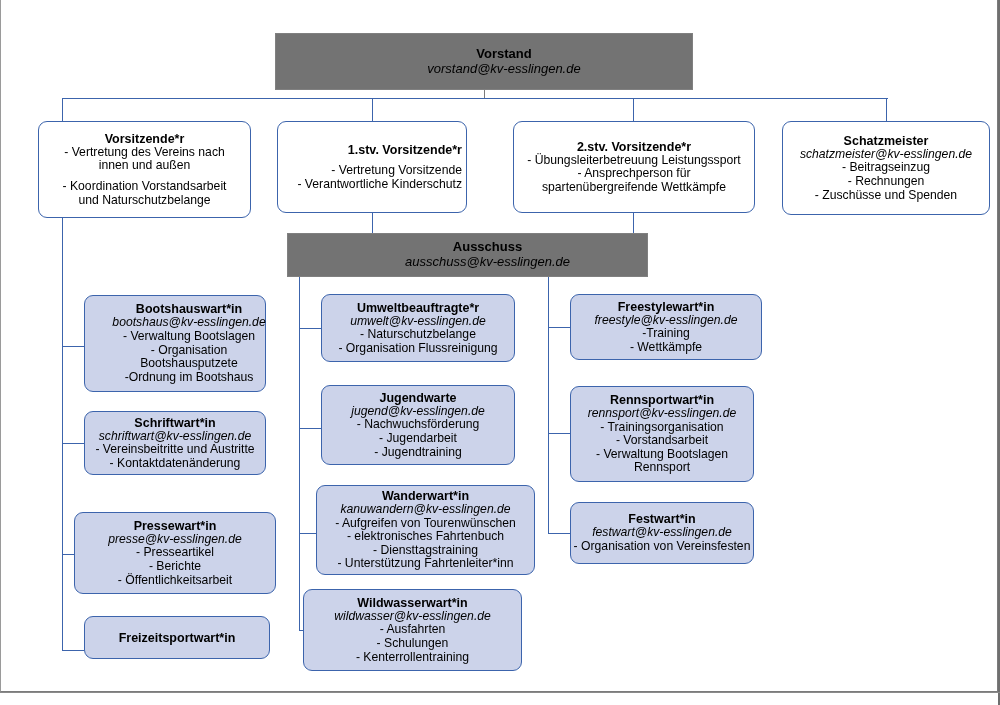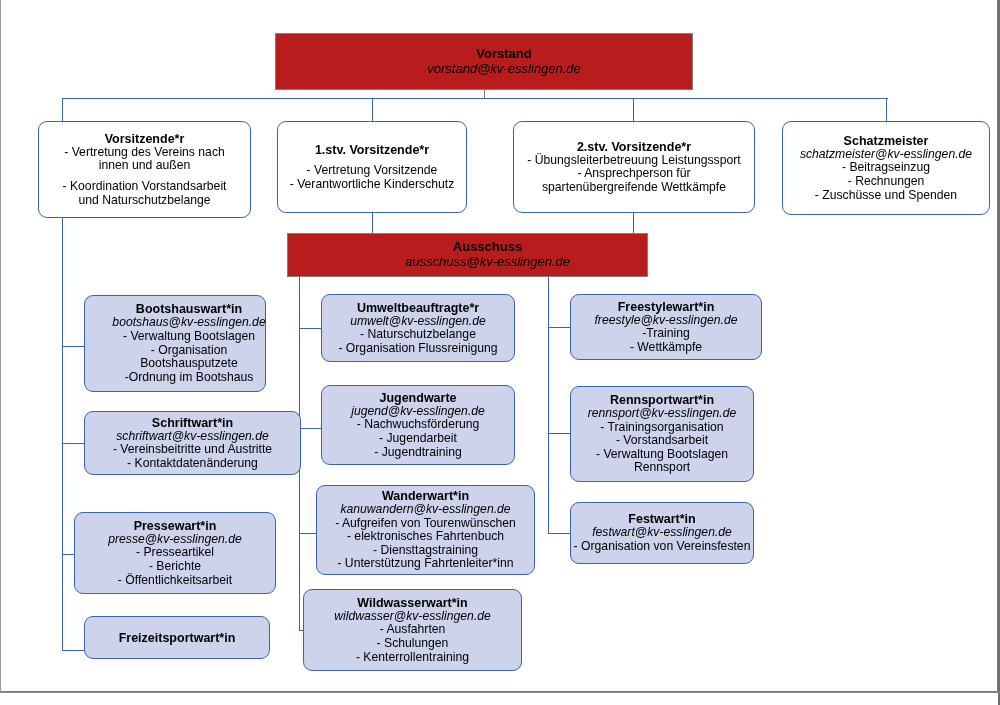--- a/index.html
+++ b/index.html
@@ -52,21 +52,21 @@
     text-align: center;
     color: #000000;
     line-height: 1.12;
     display: flex;
     flex-direction: column;
     justify-content: center;
     align-items: center;
     padding: 2px 4px;
   }
   .node.plain {
-    background: #b91c1c;
+    background: #737373;
     border: 1px solid #808080;
     padding-left: 44px;
   }
   .node.outline {
     background: #ffffff;
     border: 1.4px solid #3c64ac;
     border-radius: 9px;
   }
   .node.filled {
     background: #ccd3ea;
@@ -146,21 +146,21 @@
 
   <div class="node outline" style="left:38px; top:121px; width:213px; height:97px;border-radius:9px;">
     <div class="title">Vorsitzende*r</div>
     <div class="line">- Vertretung des Vereins nach</div>
     <div class="line">innen und außen</div>
     <div class="gap"></div>
     <div class="line">- Koordination Vorstandsarbeit</div>
     <div class="line">und Naturschutzbelange</div>
   </div>
 
-  <div class="node outline" style="left:277px; top:121px; width:190px; height:92px;">
+  <div class="node outline" style="left:277px; top:121px; width:190px; height:92px;align-items:flex-end;">
     <div class="title">1.stv. Vorsitzende*r</div>
     <div class="gap"></div>
     <div class="line">- Vertretung Vorsitzende</div>
     <div class="line">- Verantwortliche Kinderschutz</div>
   </div>
 
   <div class="node outline" style="left:513px; top:121px; width:242px; height:92px;">
     <div class="title">2.stv. Vorsitzende*r</div>
     <div class="line">- Übungsleiterbetreuung Leistungssport</div>
     <div class="line">- Ansprechperson für</div>
@@ -182,21 +182,21 @@
 
   <div class="node filled" style="left:84px; top:295px; width:182px; height:97px;padding-left:32px;">
     <div class="title">Bootshauswart*in</div>
     <div class="email">bootshaus@kv-esslingen.de</div>
     <div class="line">- Verwaltung Bootslagen</div>
     <div class="line">- Organisation</div>
     <div class="line">Bootshausputzete</div>
     <div class="line">-Ordnung im Bootshaus</div>
   </div>
 
-  <div class="node filled" style="left:84px; top:411px; width:217px; height:64px;">
+  <div class="node filled" style="left:84px; top:411px; width:182px; height:64px;">
     <div class="title">Schriftwart*in</div>
     <div class="email">schriftwart@kv-esslingen.de</div>
     <div class="line">- Vereinsbeitritte und Austritte</div>
     <div class="line">- Kontaktdatenänderung</div>
   </div>
 
   <div class="node filled" style="left:74px; top:512px; width:202px; height:82px;">
     <div class="title">Pressewart*in</div>
     <div class="email">presse@kv-esslingen.de</div>
     <div class="line">- Presseartikel</div>

